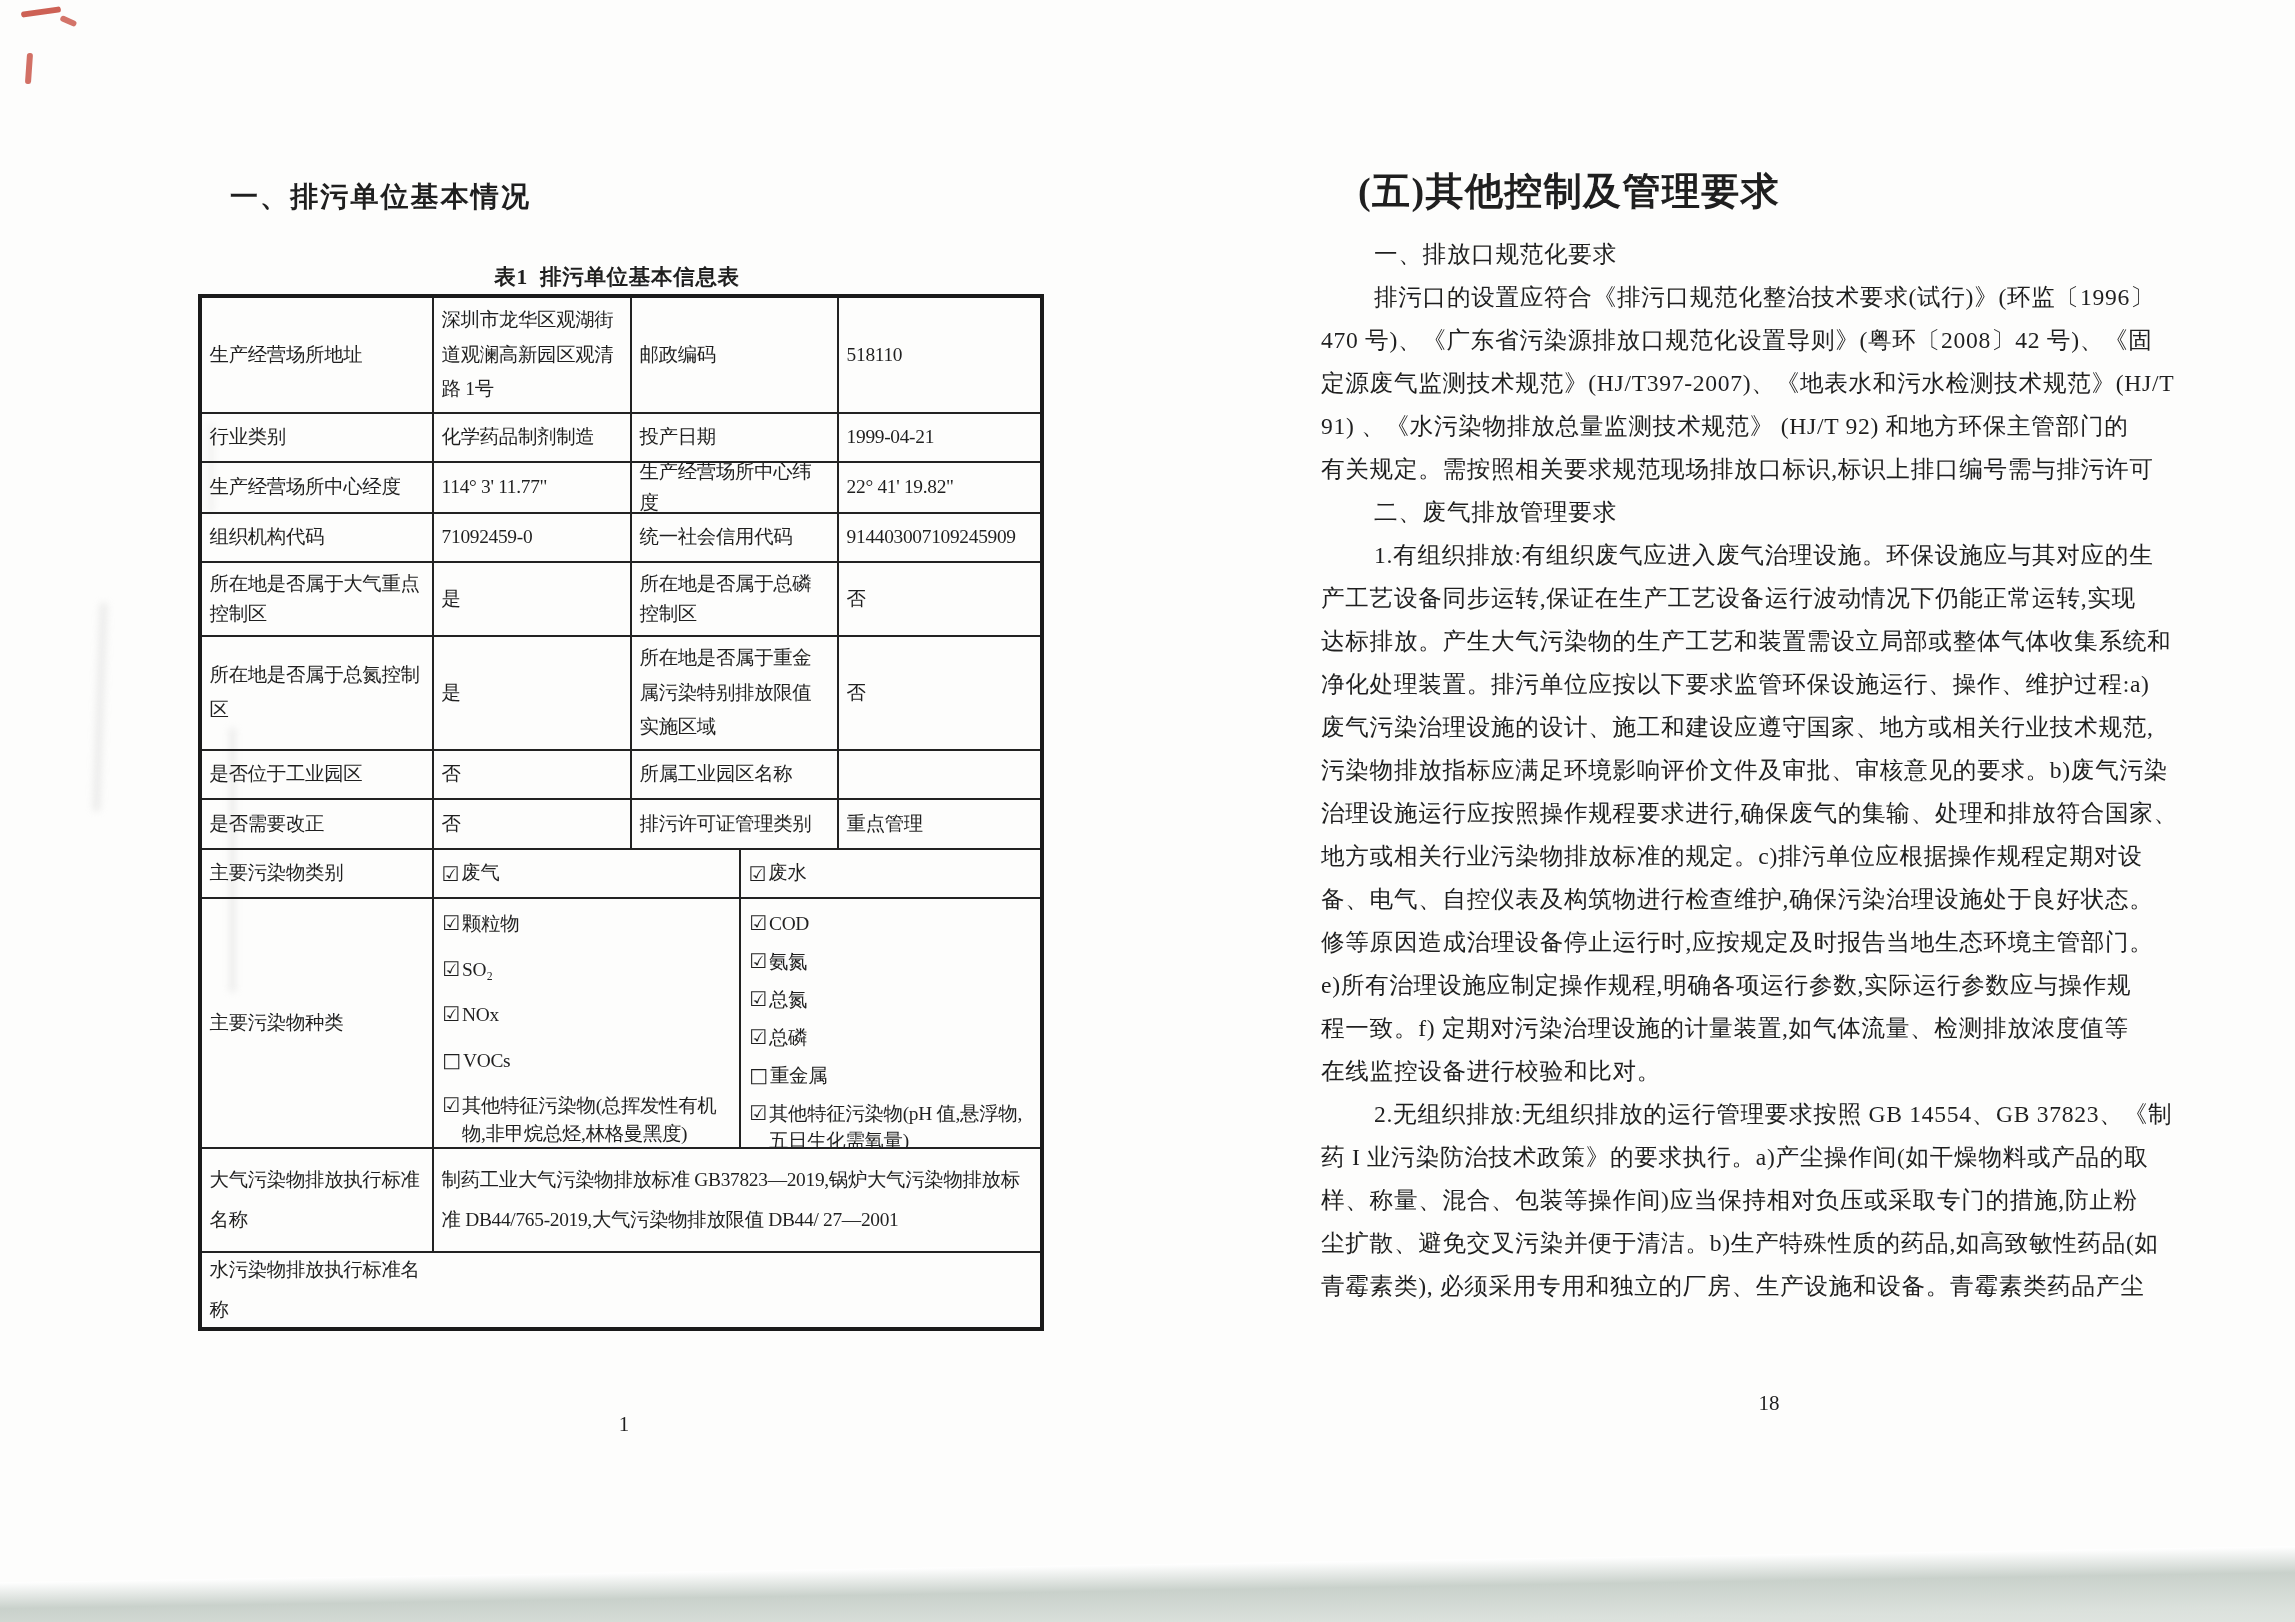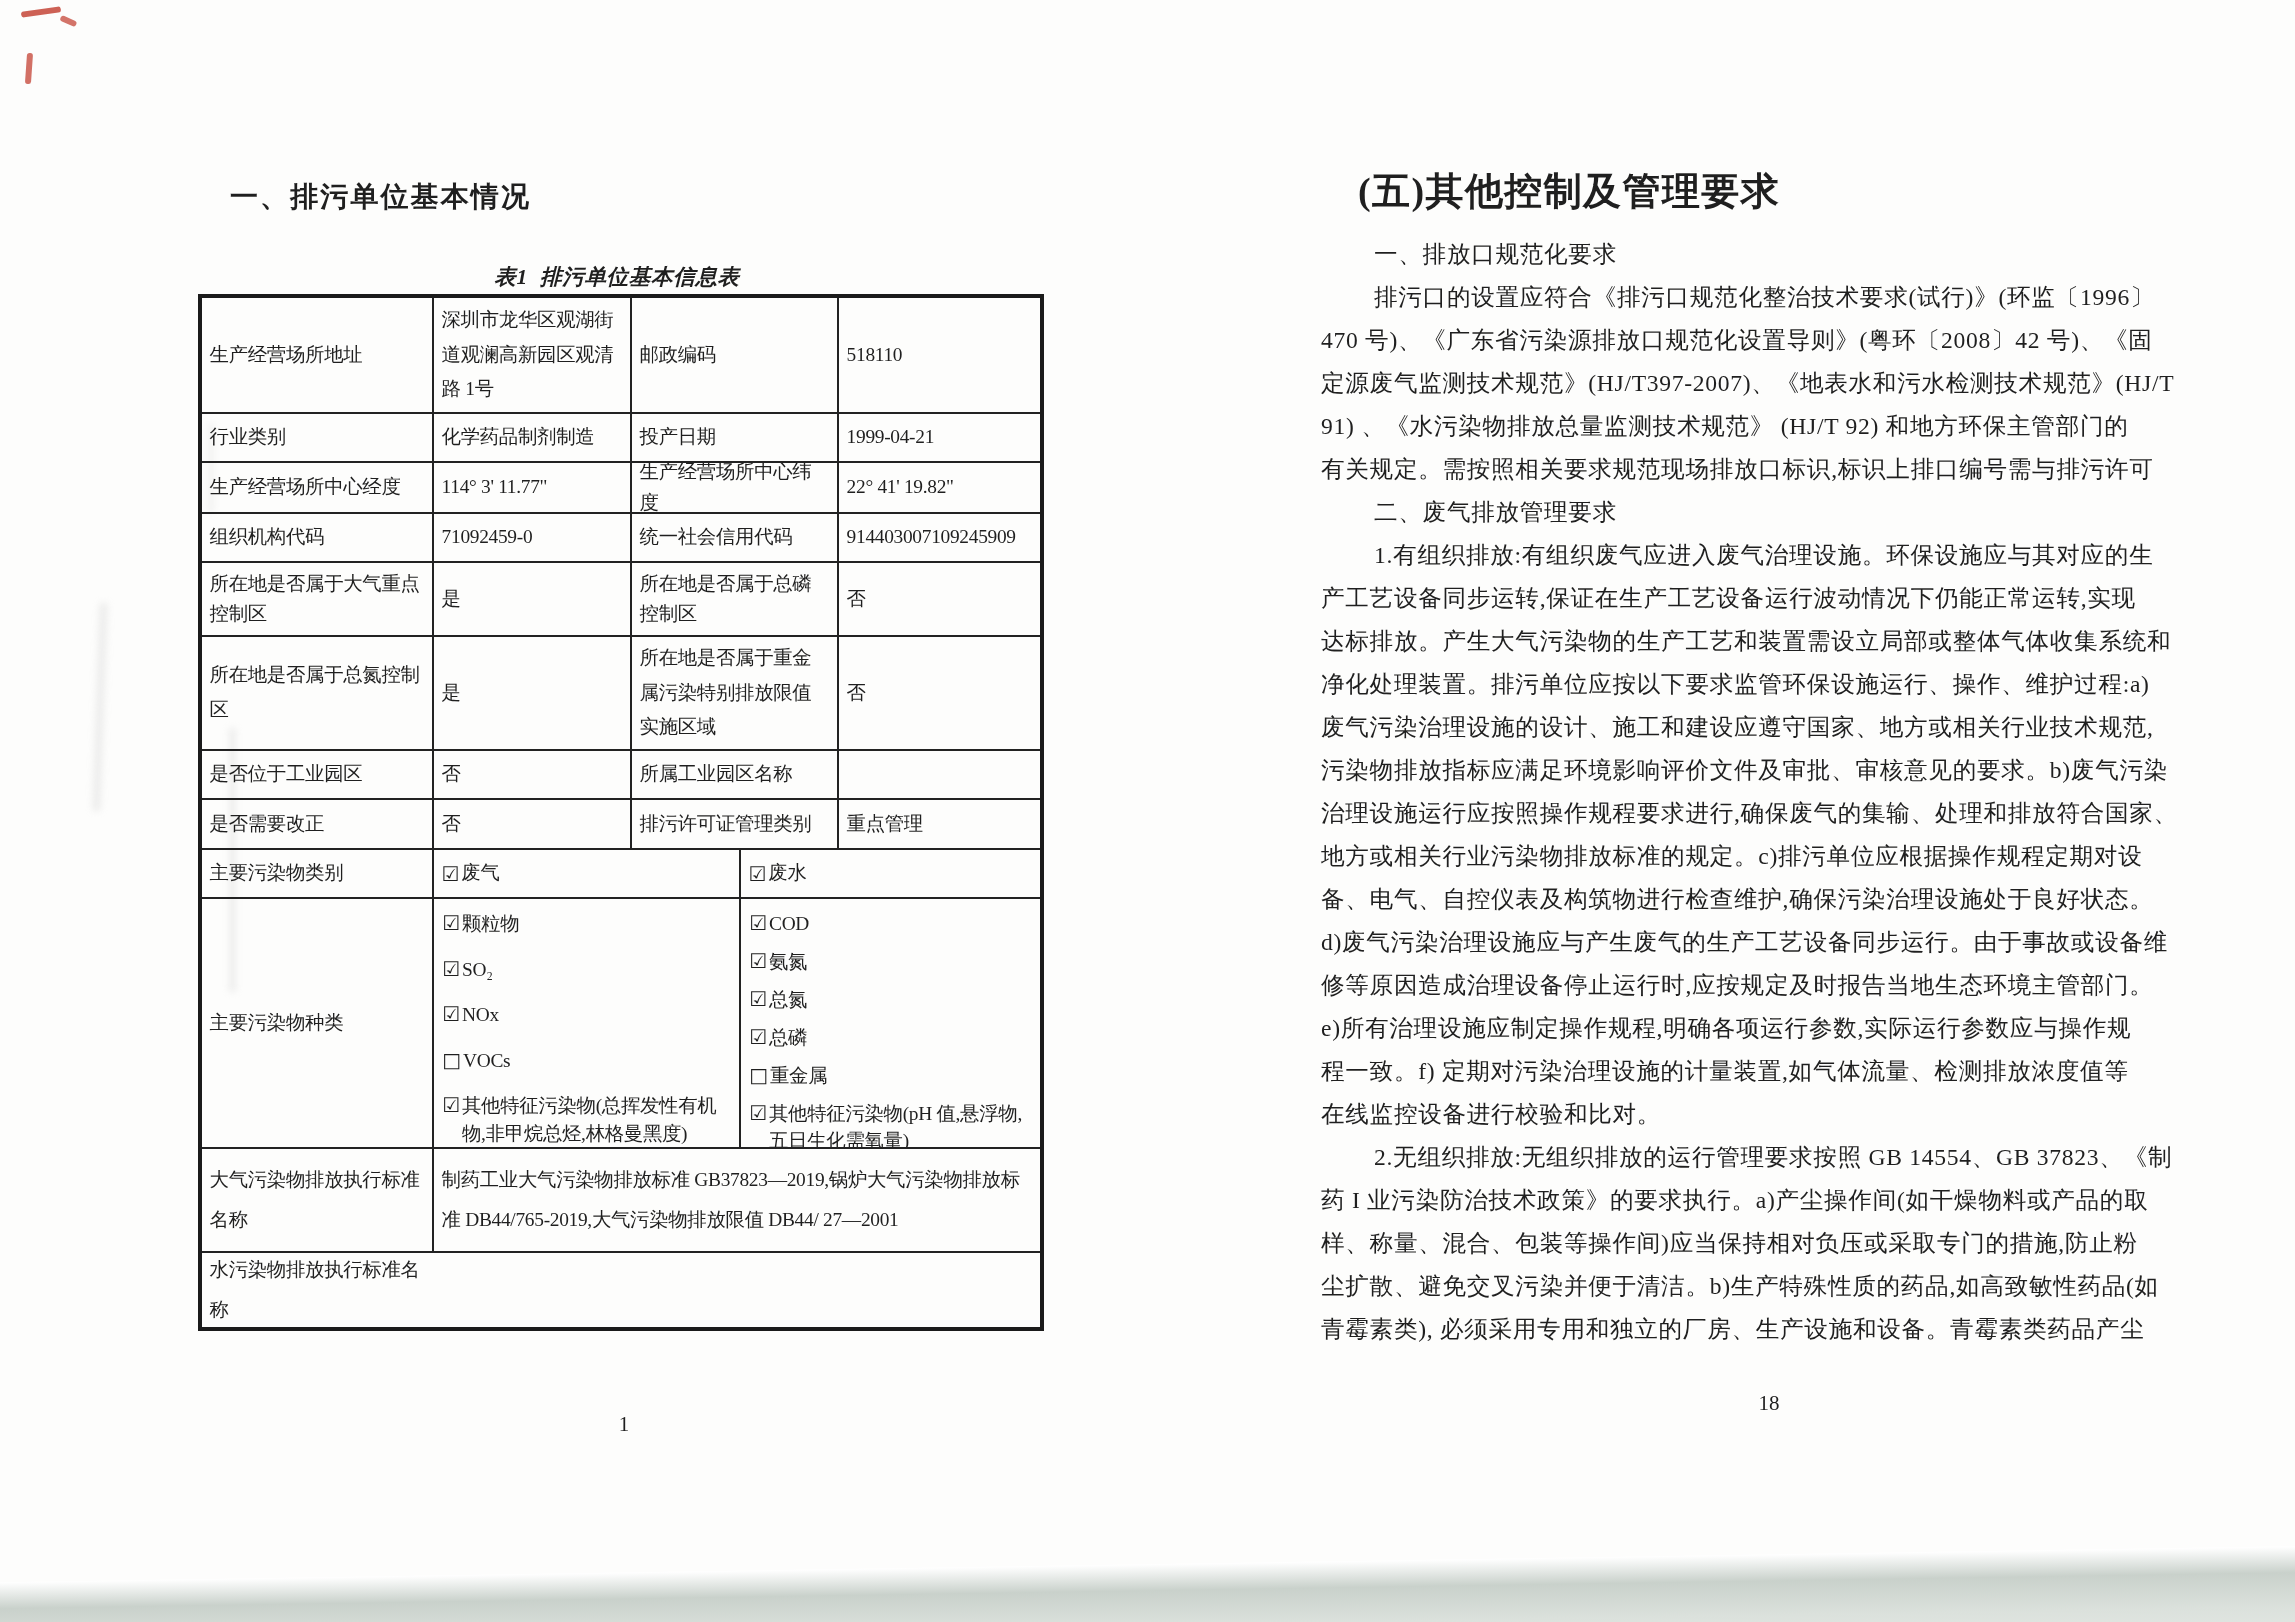--- a/index.html
+++ b/index.html
@@ -2,21 +2,21 @@
 <html style="font-size:11px"><head>
 <meta charset="utf-8">
 <style>
   html,body{margin:0;padding:0;background:#ffffff;}
   #canvas{position:relative;width:2295px;height:1623px;background:#fdfdfc;overflow:hidden;
           font-family:"Liberation Serif","DejaVu Serif",serif;color:#1f1f1f;}
 
   
   .l-title{position:absolute;left:230px;top:178px;font-size:28px;font-weight:bold;letter-spacing:2.1px;}
   .t-caption{position:absolute;left:198px;top:262px;width:838px;text-align:center;
-             font-size:21.5px;font-weight:bold;white-space:pre;letter-spacing:0.7px;font-style:italic;}
+             font-size:21.5px;font-weight:bold;white-space:pre;letter-spacing:0.7px;}
   .ptable{position:absolute;left:198px;top:294px;width:838px;border:4.2px solid #1b1b1b;background:transparent;}
   .trow{display:grid;box-sizing:border-box;border-top:2.1px solid #222;}
   .trow:first-child{border-top:none;}
   .rA{grid-template-columns:230px 198px 207px 203px;}
   .rB{grid-template-columns:230px 307px 302px;}
   .rC{grid-template-columns:230px 608px;}
   .cell{box-sizing:border-box;display:flex;align-items:center;padding:5.5px 7.6px;
         font-size:19.4px;line-height:1.55;letter-spacing:-0.3px;overflow:hidden;}
   .cell + .cell{border-left:2.1px solid #222;}
   .tall .cell{line-height:1.78;}
@@ -285,21 +285,20 @@
     <div class="tline ind">二、废气排放管理要求</div>
     <div class="tline ind">1.有组织排放:有组织废气应进入废气治理设施。环保设施应与其对应的生</div>
     <div class="tline">产工艺设备同步运转,保证在生产工艺设备运行波动情况下仍能正常运转,实现</div>
     <div class="tline">达标排放。产生大气污染物的生产工艺和装置需设立局部或整体气体收集系统和</div>
     <div class="tline">净化处理装置。排污单位应按以下要求监管环保设施运行、操作、维护过程:a)</div>
     <div class="tline">废气污染治理设施的设计、施工和建设应遵守国家、地方或相关行业技术规范,</div>
     <div class="tline">污染物排放指标应满足环境影响评价文件及审批、审核意见的要求。b)废气污染</div>
     <div class="tline">治理设施运行应按照操作规程要求进行,确保废气的集输、处理和排放符合国家、</div>
     <div class="tline">地方或相关行业污染物排放标准的规定。c)排污单位应根据操作规程定期对设</div>
     <div class="tline">备、电气、自控仪表及构筑物进行检查维护,确保污染治理设施处于良好状态。</div>
-    <div class="tline">d)废气污染治理设施应与产生废气的生产工艺设备同步运行。由于事故或设备维</div>
     <div class="tline">修等原因造成治理设备停止运行时,应按规定及时报告当地生态环境主管部门。</div>
     <div class="tline">e)所有治理设施应制定操作规程,明确各项运行参数,实际运行参数应与操作规</div>
     <div class="tline">程一致。f) 定期对污染治理设施的计量装置,如气体流量、检测排放浓度值等</div>
     <div class="tline">在线监控设备进行校验和比对。</div>
     <div class="tline ind">2.无组织排放:无组织排放的运行管理要求按照 GB 14554、GB 37823、《制</div>
     <div class="tline">药 I 业污染防治技术政策》的要求执行。a)产尘操作间(如干燥物料或产品的取</div>
     <div class="tline">样、称量、混合、包装等操作间)应当保持相对负压或采取专门的措施,防止粉</div>
     <div class="tline">尘扩散、避免交叉污染并便于清洁。b)生产特殊性质的药品,如高致敏性药品(如</div>
     <div class="tline">青霉素类), 必须采用专用和独立的厂房、生产设施和设备。青霉素类药品产尘</div>
   </div>

